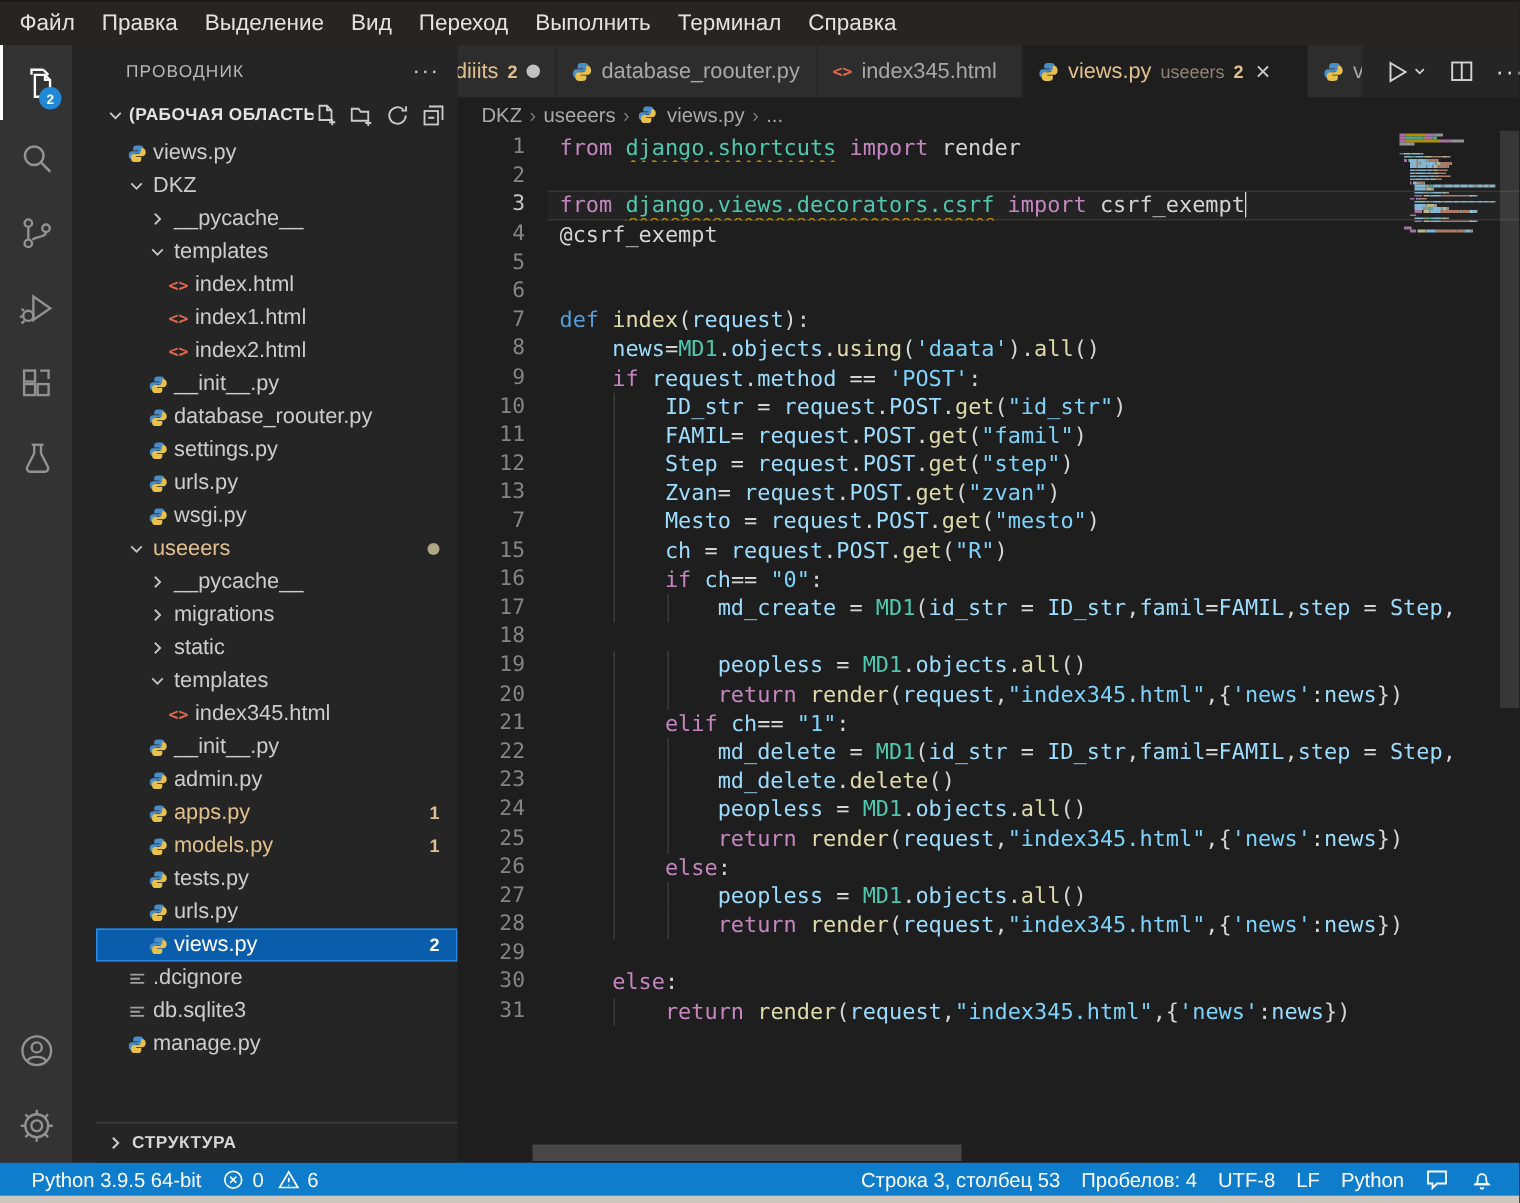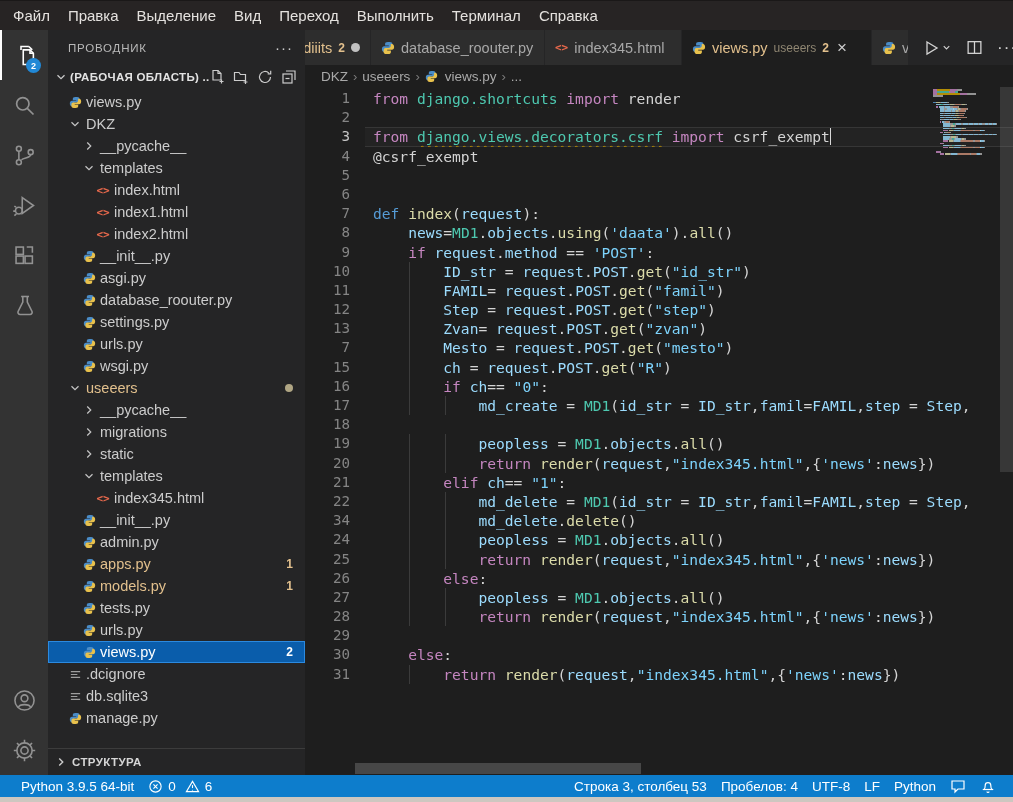--- a/index.html
+++ b/index.html
@@ -20,21 +20,21 @@
   .act { width:48px; height:50px; display:flex; align-items:center; justify-content:center; position:relative; }
   .act.active { border-left:2px solid #ffffff; }
   .act.active svg { opacity:1; }
   .act svg { opacity:.62; }
   .act .abadge { position:absolute; right:7px; bottom:7px; background:#2188d6; color:#fff;
     font-size:9px; min-width:15px; height:15px; border-radius:8px; display:flex; align-items:center;
     justify-content:center; font-weight:bold; }
   .actspacer { flex:1; }
 
   
-  .sidebar { width:257px; background:#252526; display:flex; flex-direction:column; position:relative; }
+  .sidebar { width:257px; background:#252526; display:flex; flex-direction:column; position:relative;padding-left:16px; }
   .sb-title { height:35px; display:flex; align-items:center; padding:0 12px 0 20px;
     color:#b8b8b8; font-size:11.5px; letter-spacing:.8px; }
   .sb-title .dots { margin-left:auto; color:#cccccc; font-size:15px; letter-spacing:1px; }
   .sb-section { height:24px; display:flex; align-items:center; padding:0 8px 0 4px;
     color:#e3e3e3; font-size:11.5px; font-weight:bold; letter-spacing:.3px; }
   .sb-section .chev { margin:0 2px 0 2px; }
   .sb-acts { margin-left:auto; display:flex; gap:8px; }
   .sb-acts span { display:flex; }
   .tree { flex:1; overflow:hidden; padding-top:2px; }
   .trow { height:22px; display:flex; align-items:center; color:#cccccc; font-size:14.5px; cursor:pointer; position:relative; }
@@ -296,29 +296,20 @@
           </span>
           <span class="tlabel">__init__.py</span>
         </div>
         <div class="trow" style="padding-left: 32px;">
           <span class="slot">
             <svg width="13" height="13" viewBox="0 0 14 14">
  <path d="M6.9 1c-2.2 0-2.8.9-2.8 2.1v1.5h3.7v.6H3.1C1.8 5.2.9 6.3.9 8c0 1.4.6 2.7 1.9 3h1.4V9.2c0-1.2 1-2.3 2.3-2.3h2.9c1.1 0 2-.9 2-2V3.1C11.4 1.9 10.4 1 8.8 1z" fill="#4a8cc7"></path>
  <path d="M7.1 13c2.2 0 2.8-.9 2.8-2.1V9.4H6.2v-.6h4.7c1.3 0 2.2-1.1 2.2-2.8 0-1.4-.6-2.7-1.9-3H9.8v1.8c0 1.2-1 2.3-2.3 2.3H4.6c-1.1 0-2 .9-2 2v1.8C2.6 12.1 3.6 13 5.2 13z" fill="#e8c14c"></path>
             </svg>
           </span>
-          <span class="tlabel">asgi.py</span>
-        </div>
-        <div class="trow" style="padding-left: 32px;">
-          <span class="slot">
-            <svg width="13" height="13" viewBox="0 0 14 14">
- <path d="M6.9 1c-2.2 0-2.8.9-2.8 2.1v1.5h3.7v.6H3.1C1.8 5.2.9 6.3.9 8c0 1.4.6 2.7 1.9 3h1.4V9.2c0-1.2 1-2.3 2.3-2.3h2.9c1.1 0 2-.9 2-2V3.1C11.4 1.9 10.4 1 8.8 1z" fill="#4a8cc7"></path>
- <path d="M7.1 13c2.2 0 2.8-.9 2.8-2.1V9.4H6.2v-.6h4.7c1.3 0 2.2-1.1 2.2-2.8 0-1.4-.6-2.7-1.9-3H9.8v1.8c0 1.2-1 2.3-2.3 2.3H4.6c-1.1 0-2 .9-2 2v1.8C2.6 12.1 3.6 13 5.2 13z" fill="#e8c14c"></path>
-            </svg>
-          </span>
           <span class="tlabel">database_roouter.py</span>
         </div>
         <div class="trow" style="padding-left: 32px;">
           <span class="slot">
             <svg width="13" height="13" viewBox="0 0 14 14">
  <path d="M6.9 1c-2.2 0-2.8.9-2.8 2.1v1.5h3.7v.6H3.1C1.8 5.2.9 6.3.9 8c0 1.4.6 2.7 1.9 3h1.4V9.2c0-1.2 1-2.3 2.3-2.3h2.9c1.1 0 2-.9 2-2V3.1C11.4 1.9 10.4 1 8.8 1z" fill="#4a8cc7"></path>
  <path d="M7.1 13c2.2 0 2.8-.9 2.8-2.1V9.4H6.2v-.6h4.7c1.3 0 2.2-1.1 2.2-2.8 0-1.4-.6-2.7-1.9-3H9.8v1.8c0 1.2-1 2.3-2.3 2.3H4.6c-1.1 0-2 .9-2 2v1.8C2.6 12.1 3.6 13 5.2 13z" fill="#e8c14c"></path>
             </svg>
           </span>
           <span class="tlabel">settings.py</span>
@@ -648,21 +639,21 @@
           </div>
           <div class="cl">
             <span class="ln">21</span>
             <div class="ct"><span class="guide" style="left:36px"></span><span class="c-w">        </span><span class="c-k">elif</span><span class="c-w"> </span><span class="c-v">ch</span><span class="c-w">== </span><span class="c-s">"1"</span><span class="c-w">:</span></div>
           </div>
           <div class="cl">
             <span class="ln">22</span>
             <div class="ct"><span class="guide" style="left:36px"></span><span class="guide" style="left:72px"></span><span class="c-w">            </span><span class="c-v">md_delete</span><span class="c-w"> = </span><span class="c-t">MD1</span><span class="c-w">(</span><span class="c-v">id_str</span><span class="c-w"> = </span><span class="c-v">ID_str</span><span class="c-w">,</span><span class="c-v">famil</span><span class="c-w">=</span><span class="c-v">FAMIL</span><span class="c-w">,</span><span class="c-v">step</span><span class="c-w"> = </span><span class="c-v">Step</span><span class="c-w">,</span></div>
           </div>
           <div class="cl">
-            <span class="ln">34</span>
+            <span class="ln">23</span>
             <div class="ct"><span class="guide" style="left:36px"></span><span class="guide" style="left:72px"></span><span class="c-w">            </span><span class="c-v">md_delete</span><span class="c-w">.</span><span class="c-f">delete</span><span class="c-w">()</span></div>
           </div>
           <div class="cl">
             <span class="ln">24</span>
             <div class="ct"><span class="guide" style="left:36px"></span><span class="guide" style="left:72px"></span><span class="c-w">            </span><span class="c-v">peopless</span><span class="c-w"> = </span><span class="c-t">MD1</span><span class="c-w">.</span><span class="c-v">objects</span><span class="c-w">.</span><span class="c-f">all</span><span class="c-w">()</span></div>
           </div>
           <div class="cl">
             <span class="ln">25</span>
             <div class="ct"><span class="guide" style="left:36px"></span><span class="guide" style="left:72px"></span><span class="c-w">            </span><span class="c-k">return</span><span class="c-w"> </span><span class="c-f">render</span><span class="c-w">(</span><span class="c-v">request</span><span class="c-w">,</span><span class="c-s">"index345.html"</span><span class="c-w">,{</span><span class="c-s">'news'</span><span class="c-w">:</span><span class="c-v">news</span><span class="c-w">})</span></div>
           </div>

